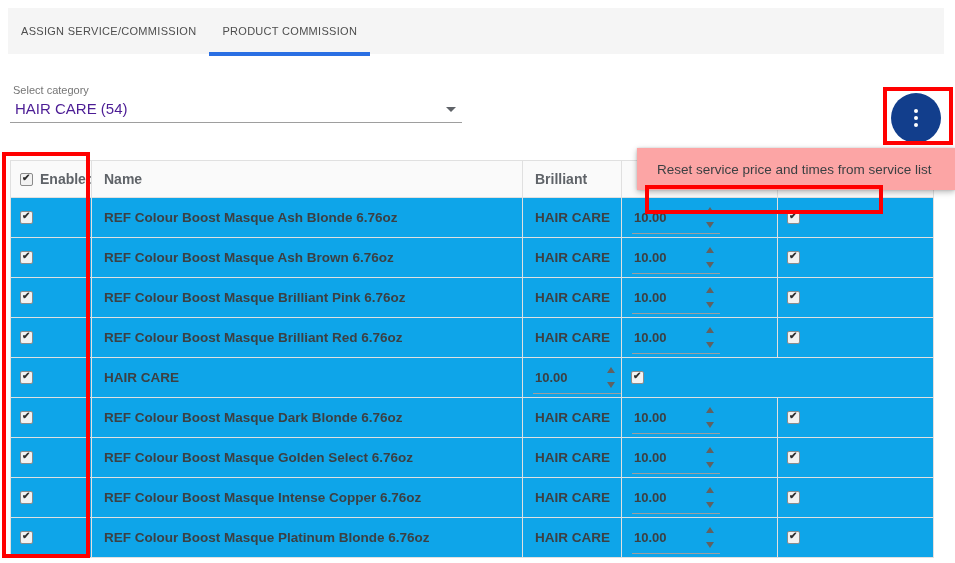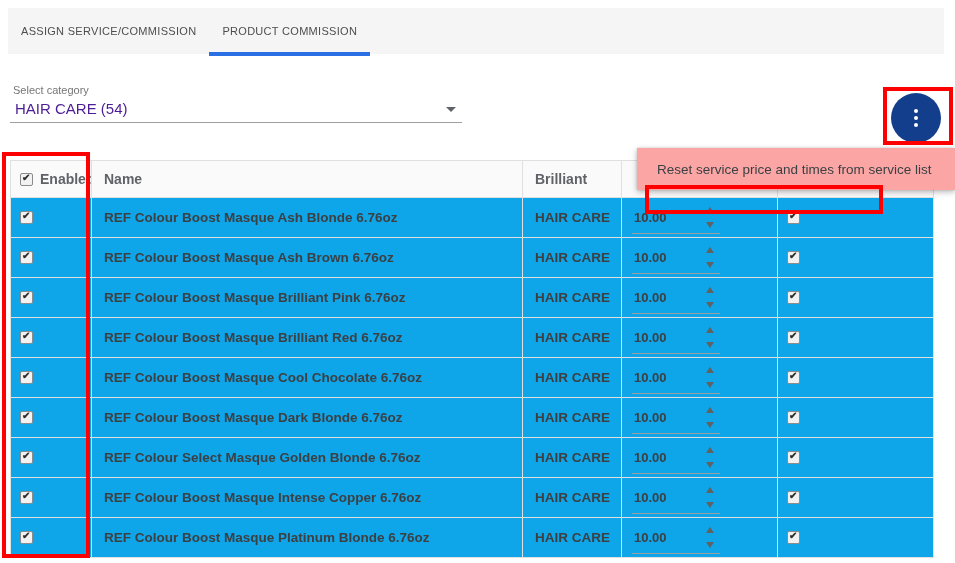--- a/index.html
+++ b/index.html
@@ -183,23 +183,20 @@
       </div>
       <div class="td c-assigned">
         <span class="checkbox checked"></span>
       </div>
     </div>
 
     <div class="tr">
       <div class="td c-enabled">
         <span class="checkbox checked"></span>
       </div>
-      <div class="td c-name">
-        <span>REF Colour Boost Masque Cool Chocolate 6.76oz</span>
-      </div>
       <div class="td c-category">
         <span>HAIR CARE</span>
       </div>
       <div class="td">
         <div class="stepper">
           <span class="stepper-value">10.00</span>
           <span class="arr arr-up"></span>
           <span class="arr arr-down"></span>
         </div>
       </div>
@@ -228,21 +225,21 @@
       <div class="td c-assigned">
         <span class="checkbox checked"></span>
       </div>
     </div>
 
     <div class="tr">
       <div class="td c-enabled">
         <span class="checkbox checked"></span>
       </div>
       <div class="td c-name">
-        <span>REF Colour Select Masque Golden Blonde 6.76oz</span>
+        <span>REF Colour Boost Masque Golden Select 6.76oz</span>
       </div>
       <div class="td c-category">
         <span>HAIR CARE</span>
       </div>
       <div class="td">
         <div class="stepper">
           <span class="stepper-value">10.00</span>
           <span class="arr arr-up"></span>
           <span class="arr arr-down"></span>
         </div>

